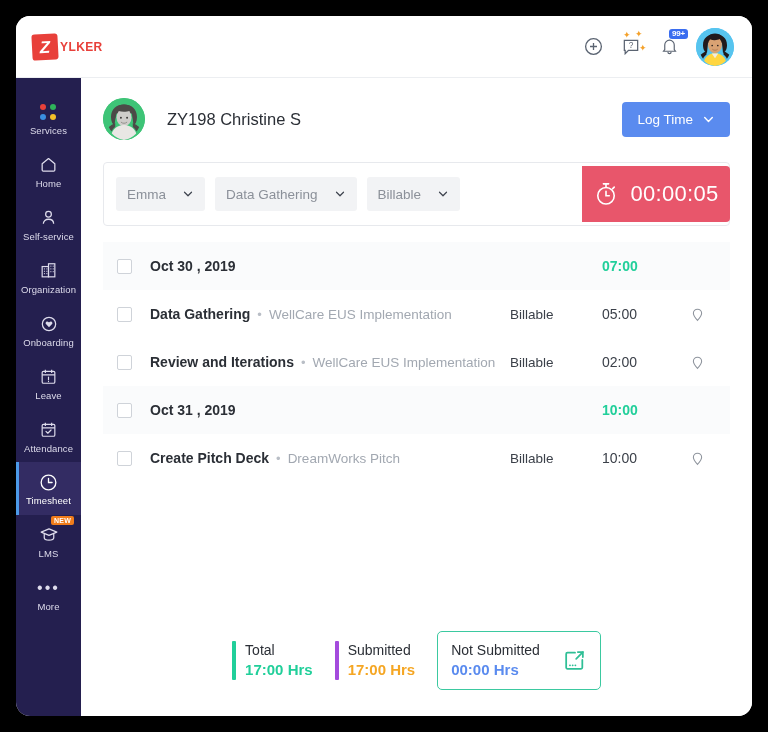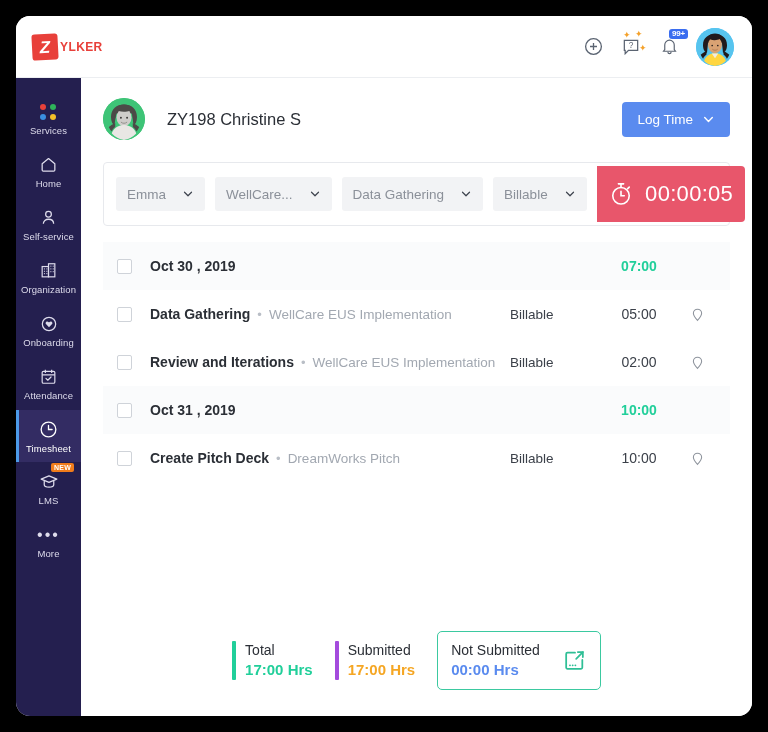--- a/index.html
+++ b/index.html
@@ -268,21 +268,21 @@
     flex: 0 0 92px;
     font-size: 13.5px;
     color: #3b4049;
     text-align: left;
   }
   .hours {
     width: 74px;
     flex: 0 0 74px;
     font-size: 14px;
     color: #3b4049;
-    text-align: center;
+    text-align: left;
   }
   .hours.total { color: #21cf9a; font-weight: bold; }
   .pin-cell {
     width: 42px;
     flex: 0 0 42px;
     display: flex;
     justify-content: center;
     align-items: center;
     color: #8d939c;
     cursor: pointer;
@@ -419,20 +419,30 @@
       <div class="nav-item">
         <div class="nav-ico">
           <svg width="20" height="20" viewBox="0 0 24 24" fill="none" stroke="#dedcec" stroke-width="1.5">
             <circle cx="12" cy="12" r="8"></circle>
             <path d="M8.6 12.4c-.9-.9-.9-2.2 0-2.9.8-.8 2-.7 2.8.1l.6.6.6-.6c.8-.8 2-.9 2.8-.1.9.7.9 2 0 2.9L12 16z" fill="#dedcec" stroke="none"></path>
           </svg>
         </div>
         <div class="nav-label">Onboarding</div>
       </div>
 
+      <div class="nav-item">
+        <div class="nav-ico">
+          <svg width="19" height="19" viewBox="0 0 24 24" fill="none" stroke="#dedcec" stroke-width="1.5">
+            <rect x="4" y="5.5" width="16" height="15" rx="1.6"></rect>
+            <path d="M4 10h16M8 3.5v4M16 3.5v4"></path>
+            <path d="M12 12.8v3.2M12 18.2v.2" stroke-linecap="round"></path>
+          </svg>
+        </div>
+        <div class="nav-label">Leave</div>
+      </div>
 
       <div class="nav-item">
         <div class="nav-ico">
           <svg width="19" height="19" viewBox="0 0 24 24" fill="none" stroke="#dedcec" stroke-width="1.5">
             <rect x="4" y="5.5" width="16" height="15" rx="1.6"></rect>
             <path d="M4 10h16M8 3.5v4M16 3.5v4"></path>
             <path d="M8.8 14.4l2.3 2.3 4.1-4.1" stroke-linecap="round" stroke-linejoin="round"></path>
           </svg>
         </div>
         <div class="nav-label">Attendance</div>
@@ -499,26 +509,20 @@
 
       <div class="filter-bar">
 
         <div class="pill">
           <span>Emma</span>
           <svg class="chev" width="12" height="12" viewBox="0 0 24 24" fill="none" stroke="currentColor" stroke-width="2.4" stroke-linecap="round" stroke-linejoin="round">
               <path d="M5 8.5l7 7 7-7"></path>
             </svg>
         </div>
 
-        <div class="pill">
-          <span>WellCare...</span>
-          <svg class="chev" width="12" height="12" viewBox="0 0 24 24" fill="none" stroke="currentColor" stroke-width="2.4" stroke-linecap="round" stroke-linejoin="round">
-              <path d="M5 8.5l7 7 7-7"></path>
-            </svg>
-        </div>
 
         <div class="pill">
           <span>Data Gathering</span>
           <svg class="chev" width="12" height="12" viewBox="0 0 24 24" fill="none" stroke="currentColor" stroke-width="2.4" stroke-linecap="round" stroke-linejoin="round">
               <path d="M5 8.5l7 7 7-7"></path>
             </svg>
         </div>
 
         <div class="pill">
           <span>Billable</span>

